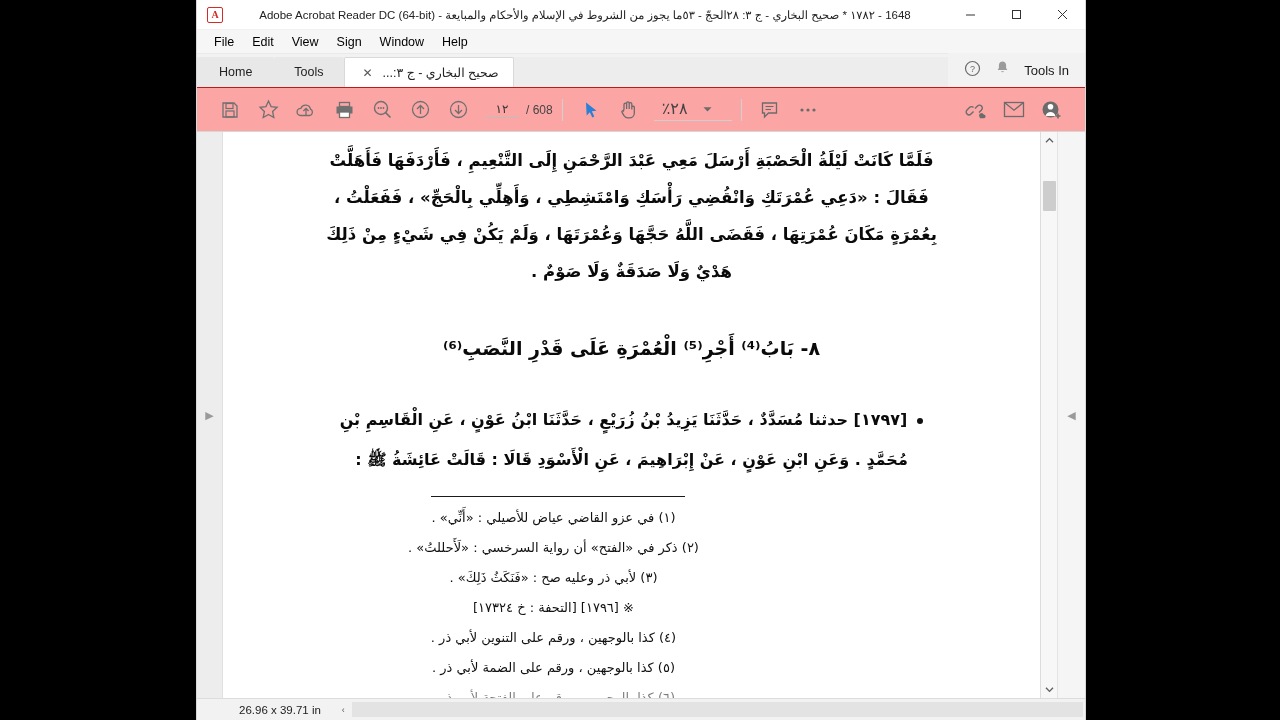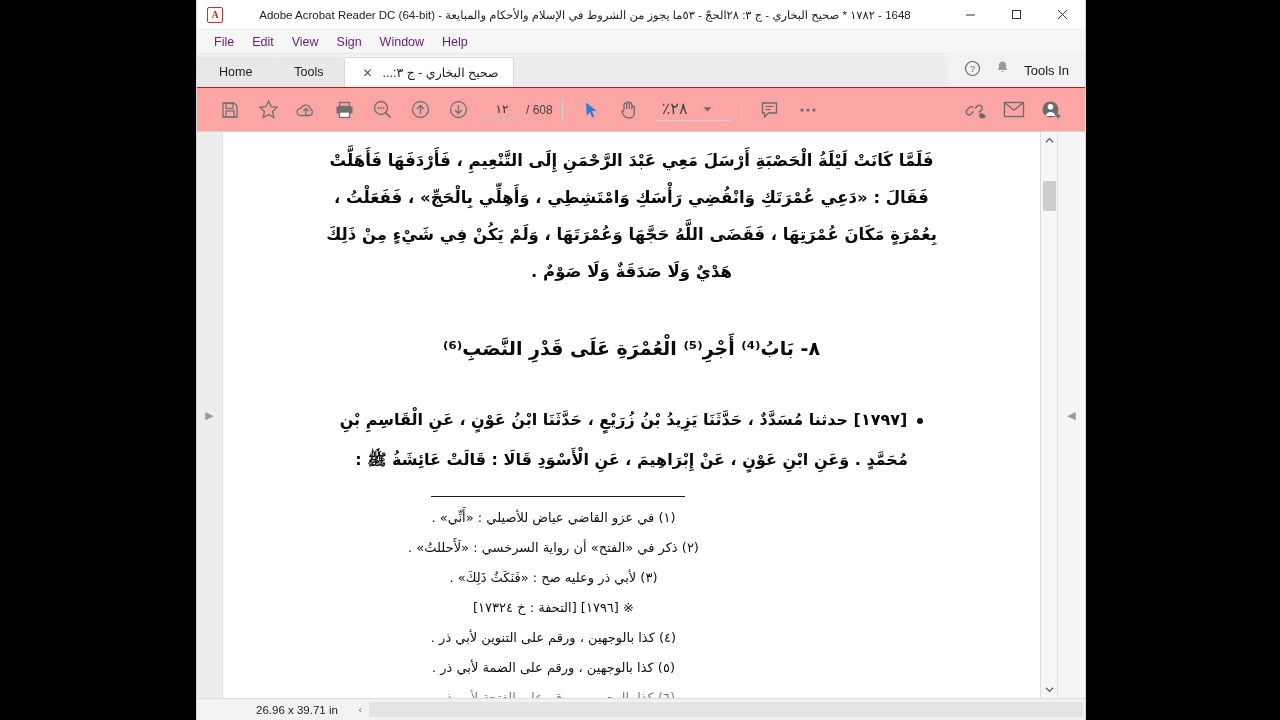--- a/index.html
+++ b/index.html
@@ -40,21 +40,21 @@
   }
   .wbtn svg { display: block; }
 
   
   .menubar {
     height: 24px; flex: 0 0 24px; background: #f6f6f6;
     display: flex; align-items: center; padding-left: 8px;
     border-bottom: 1px solid #eaeaea;
   }
   .menu-item {
-    font-size: 12.5px; color: #701a75; padding: 2px 9px; line-height: 18px;
+    font-size: 12.5px; color: #000000; padding: 2px 9px; line-height: 18px;
   }
 
   
   .tabstrip {
     height: 34px; flex: 0 0 34px; background: #f2f2f2;
     display: flex; align-items: flex-end; position: relative;
     border-bottom: 1px solid #b91c1c;
   }
   .tab {
     height: 30px; display: flex; align-items: center; justify-content: center;
@@ -170,21 +170,21 @@
   .vs-thumb {
     position: absolute; top: 32px; left: 2px; width: 13px; height: 30px;
     background: #cdcdcd; border-radius: 1px;
   }
 
   
   .statusbar {
     height: 22px; flex: 0 0 22px; background: #f2f2f2;
     display: flex; align-items: center; border-top: 1px solid #dcdcdc;
   }
-  .dims { font-size: 11.5px; color: #222; margin-left: 59px; }
+  .dims { font-size: 11.5px; color: #222; margin-left: 42px; }
   .hs-btn {
     width: 17px; height: 17px; margin-left: 14px; display: flex;
     align-items: center; justify-content: center; color: #555; font-size: 9px;
   }
   .hs-track { flex: 1; height: 15px; background: #e3e3e3; margin-right: 2px; }
 </style>
 </head>
 <body>
 
 <div id="stage">

